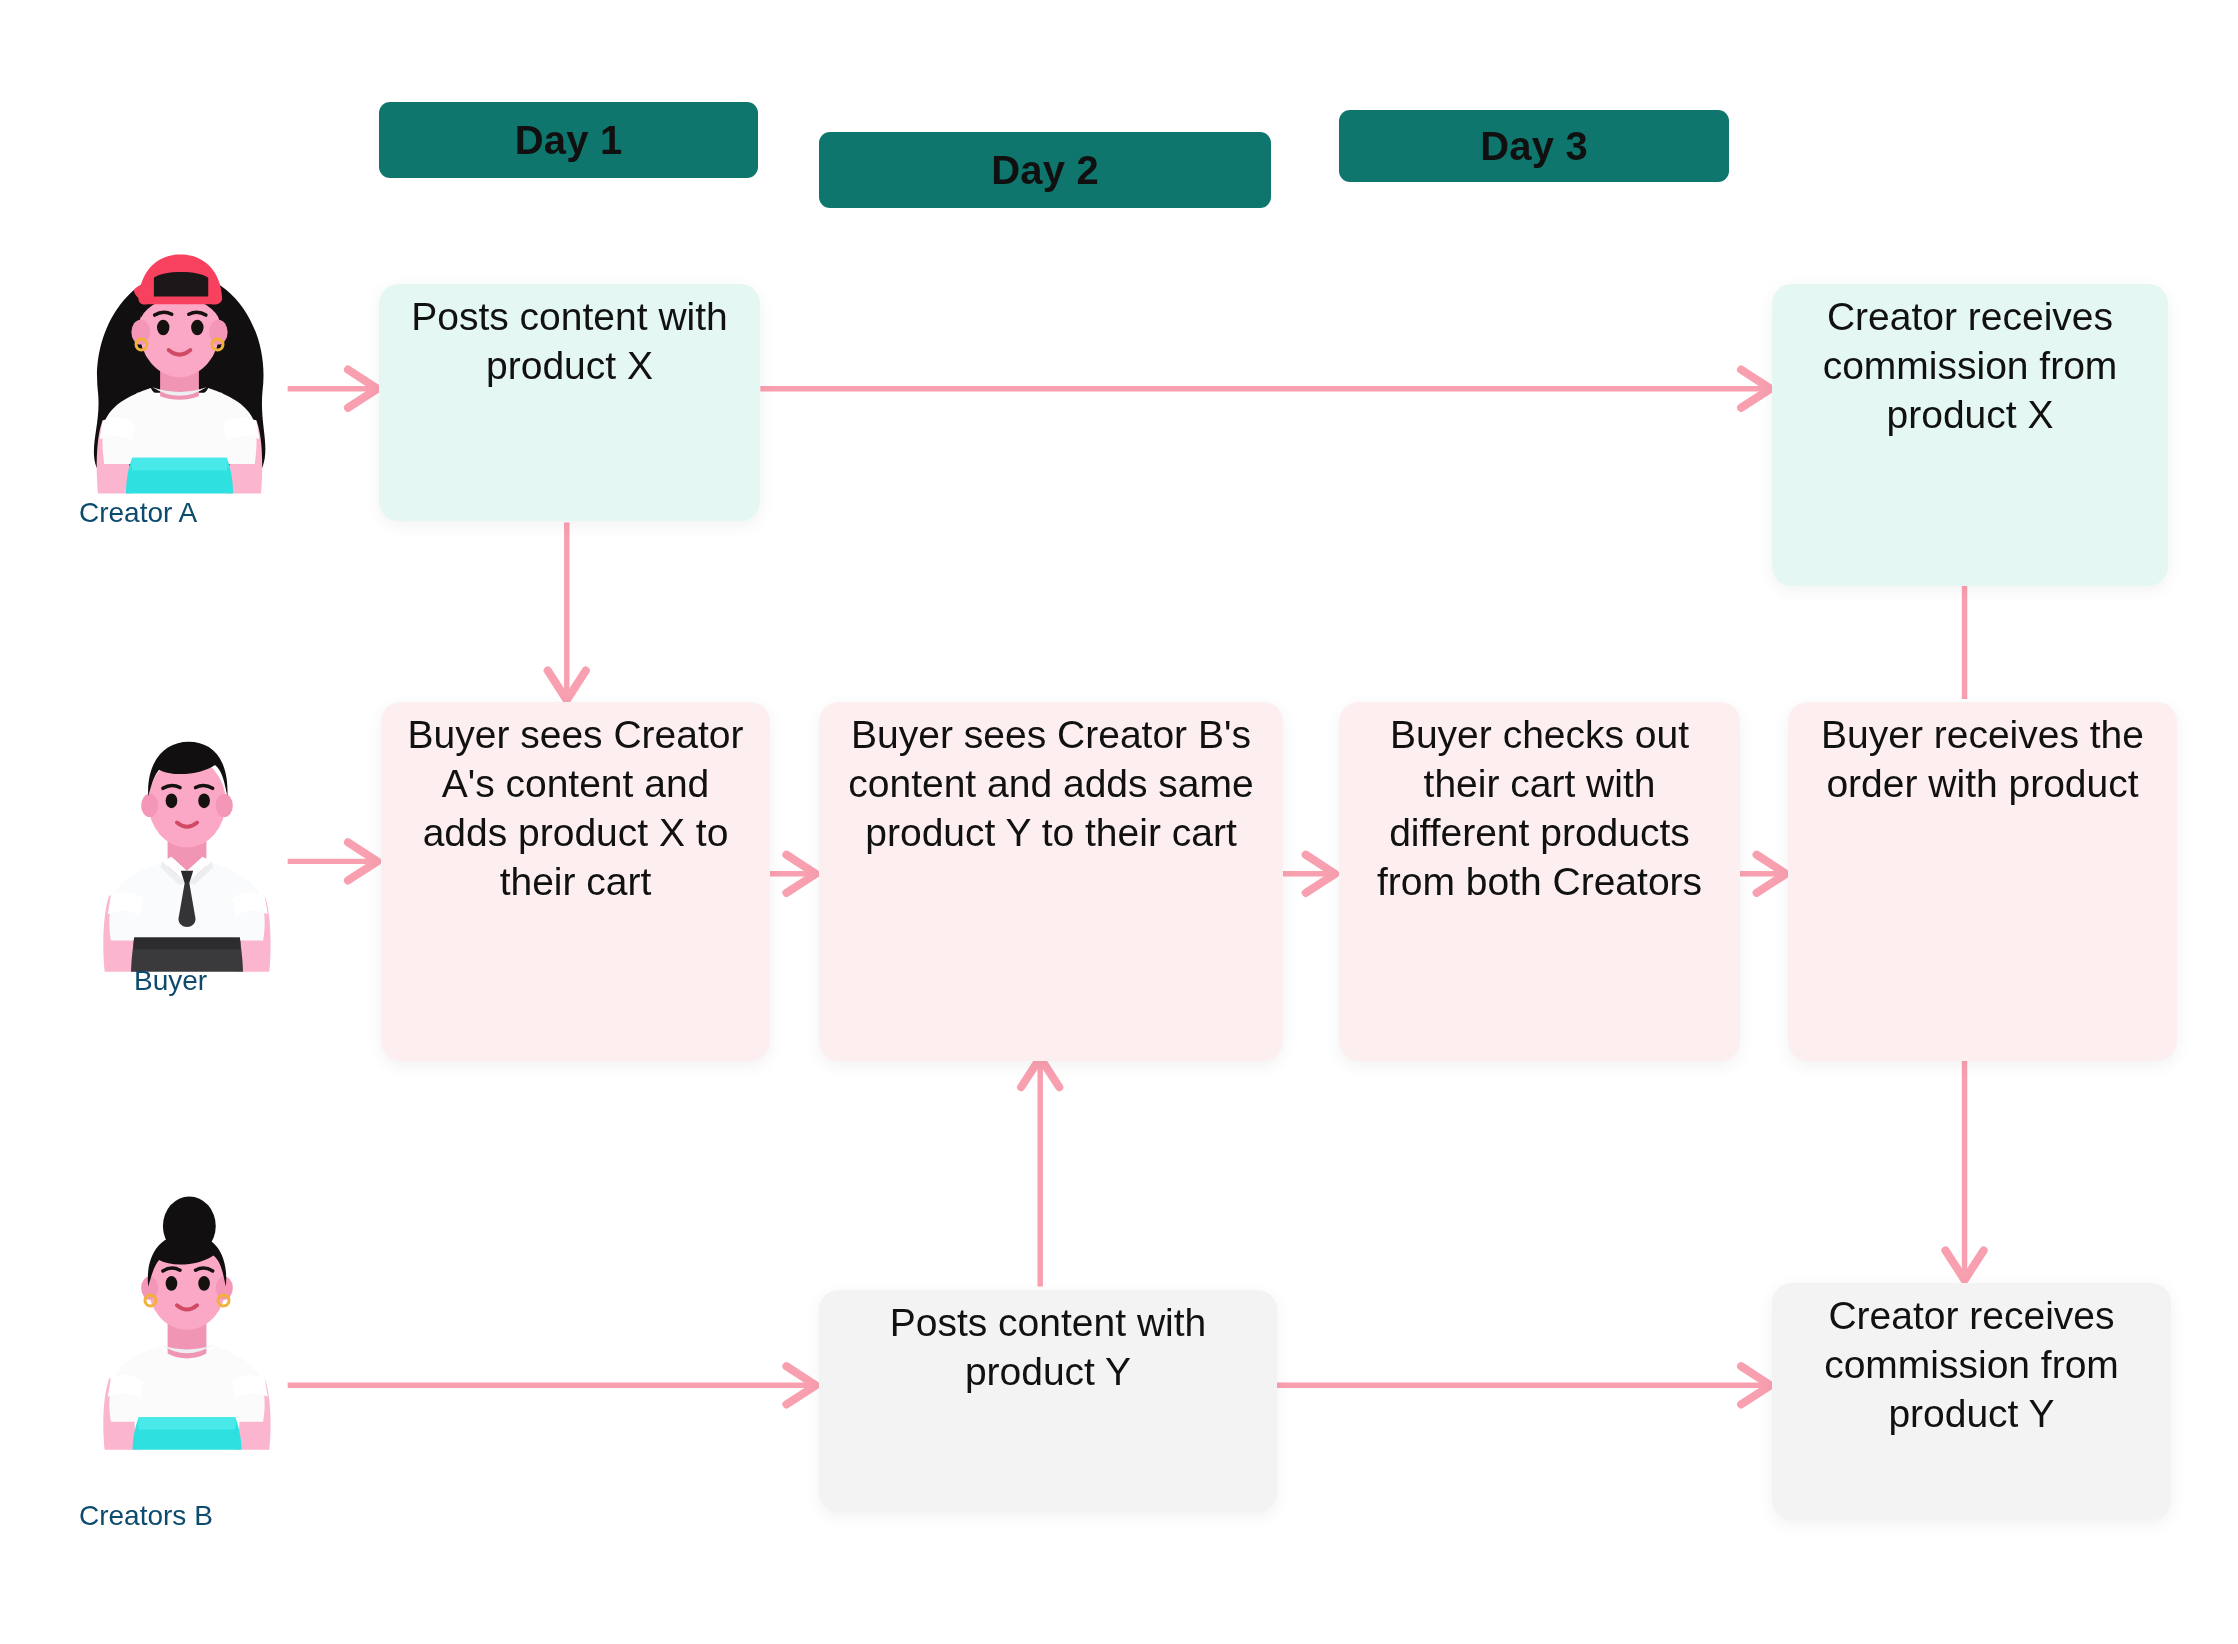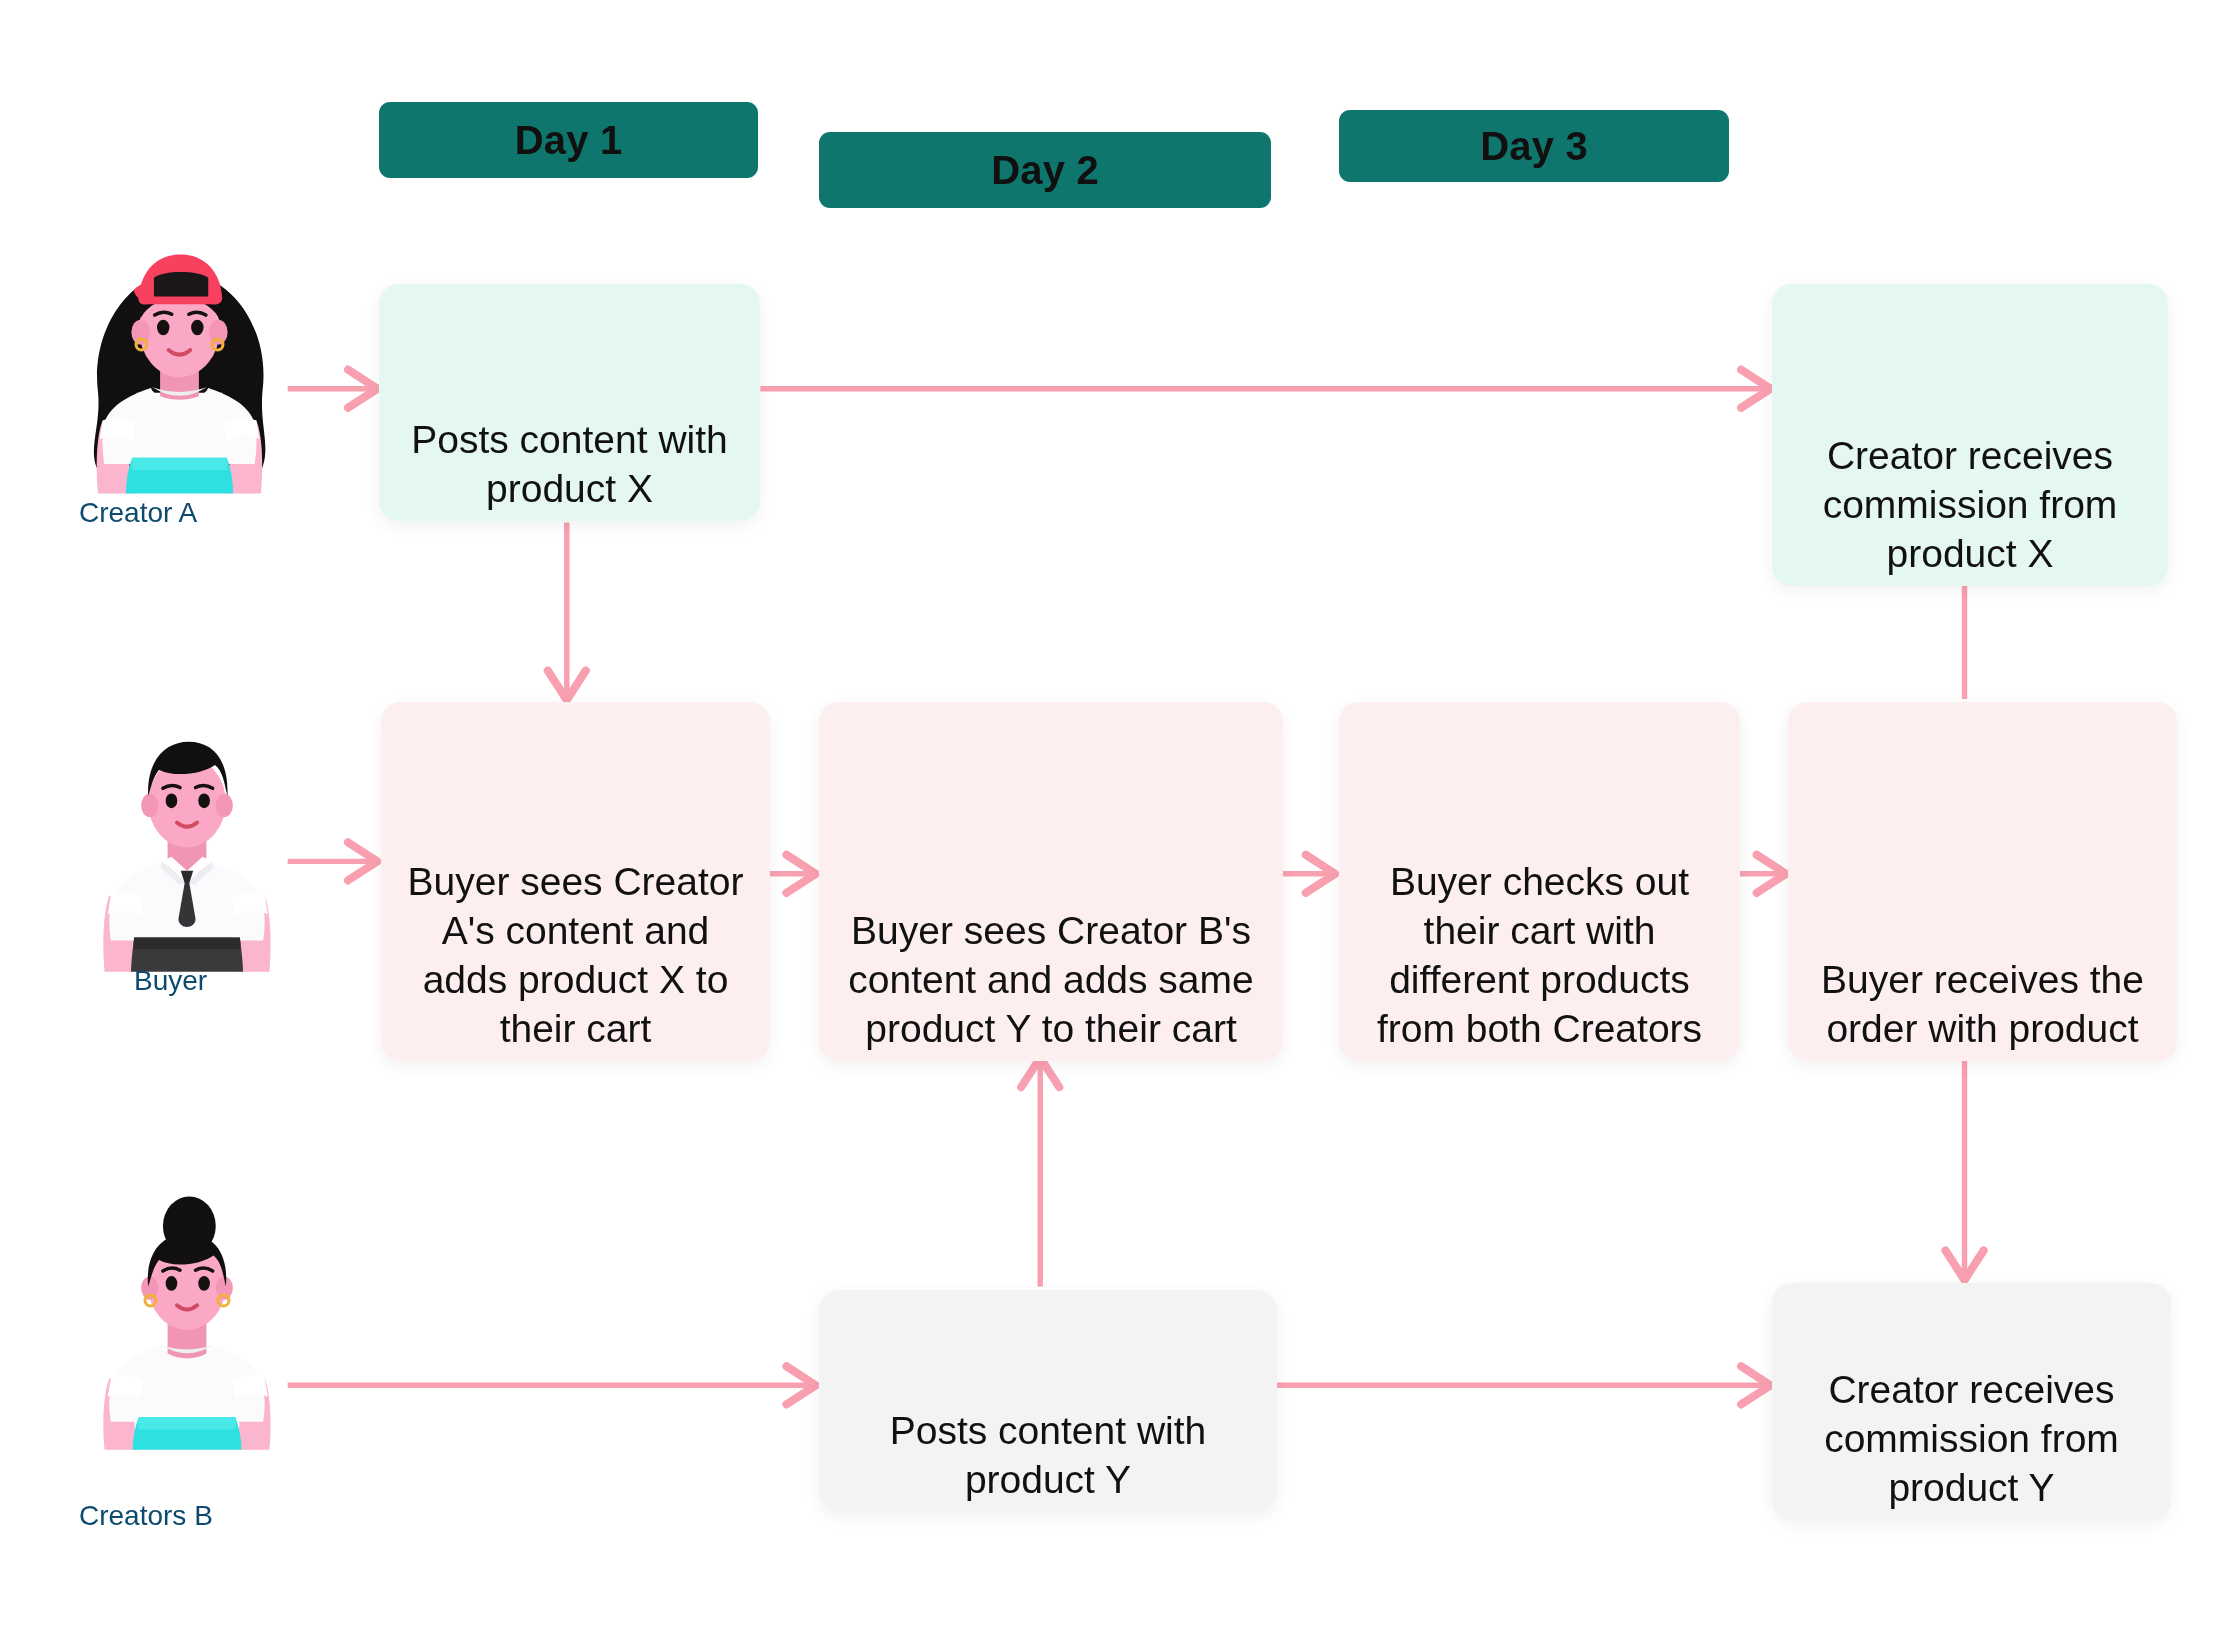--- a/index.html
+++ b/index.html
@@ -30,21 +30,21 @@
     font-weight: 700;
     color: #101010;
     letter-spacing: 0.2px;
   }
 
   
   .pbox {
     position: absolute;
     border-radius: 20px;
     display: flex;
-    align-items: flex-end;
+    align-items: flex-start;
     justify-content: center;
     text-align: center;
     font-size: 39px;
     line-height: 1.26;
     color: #111111;
     padding: 7.8px 17px;
     box-sizing: border-box;
     box-shadow: 0 4.7px 17px rgba(0,0,0,0.055);
   }
   .pbox span { display: block; width: 100%; }

